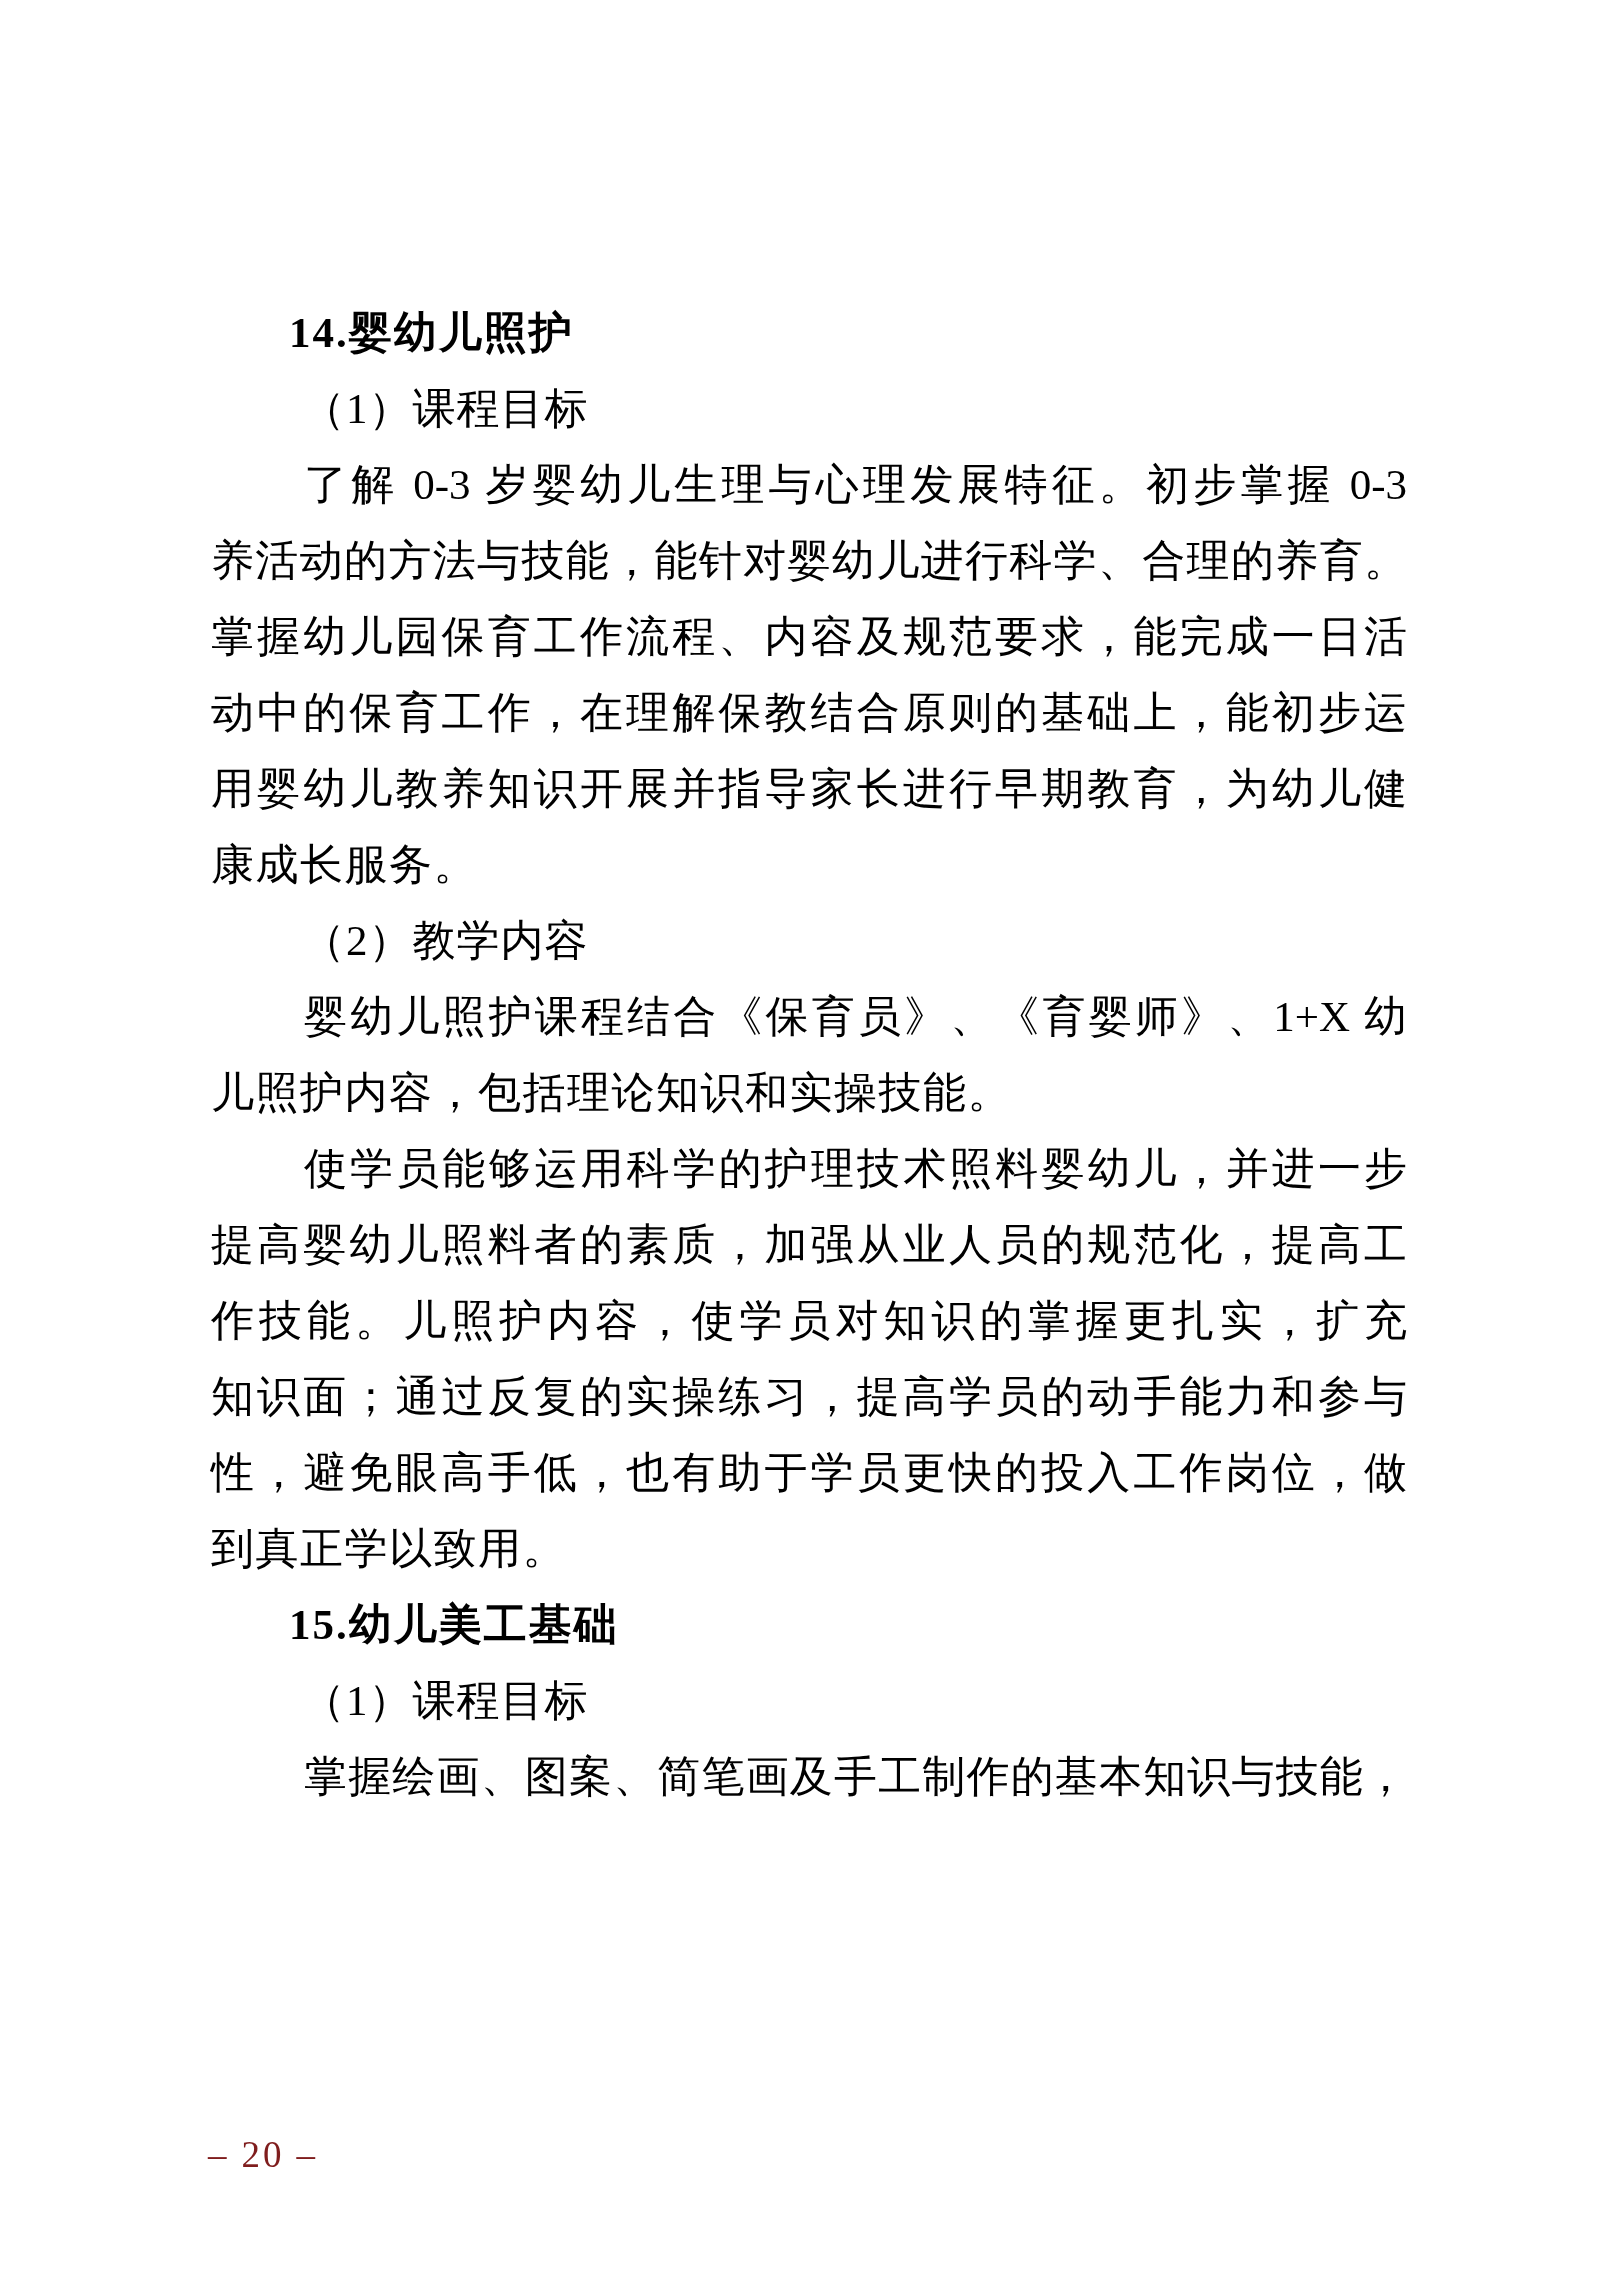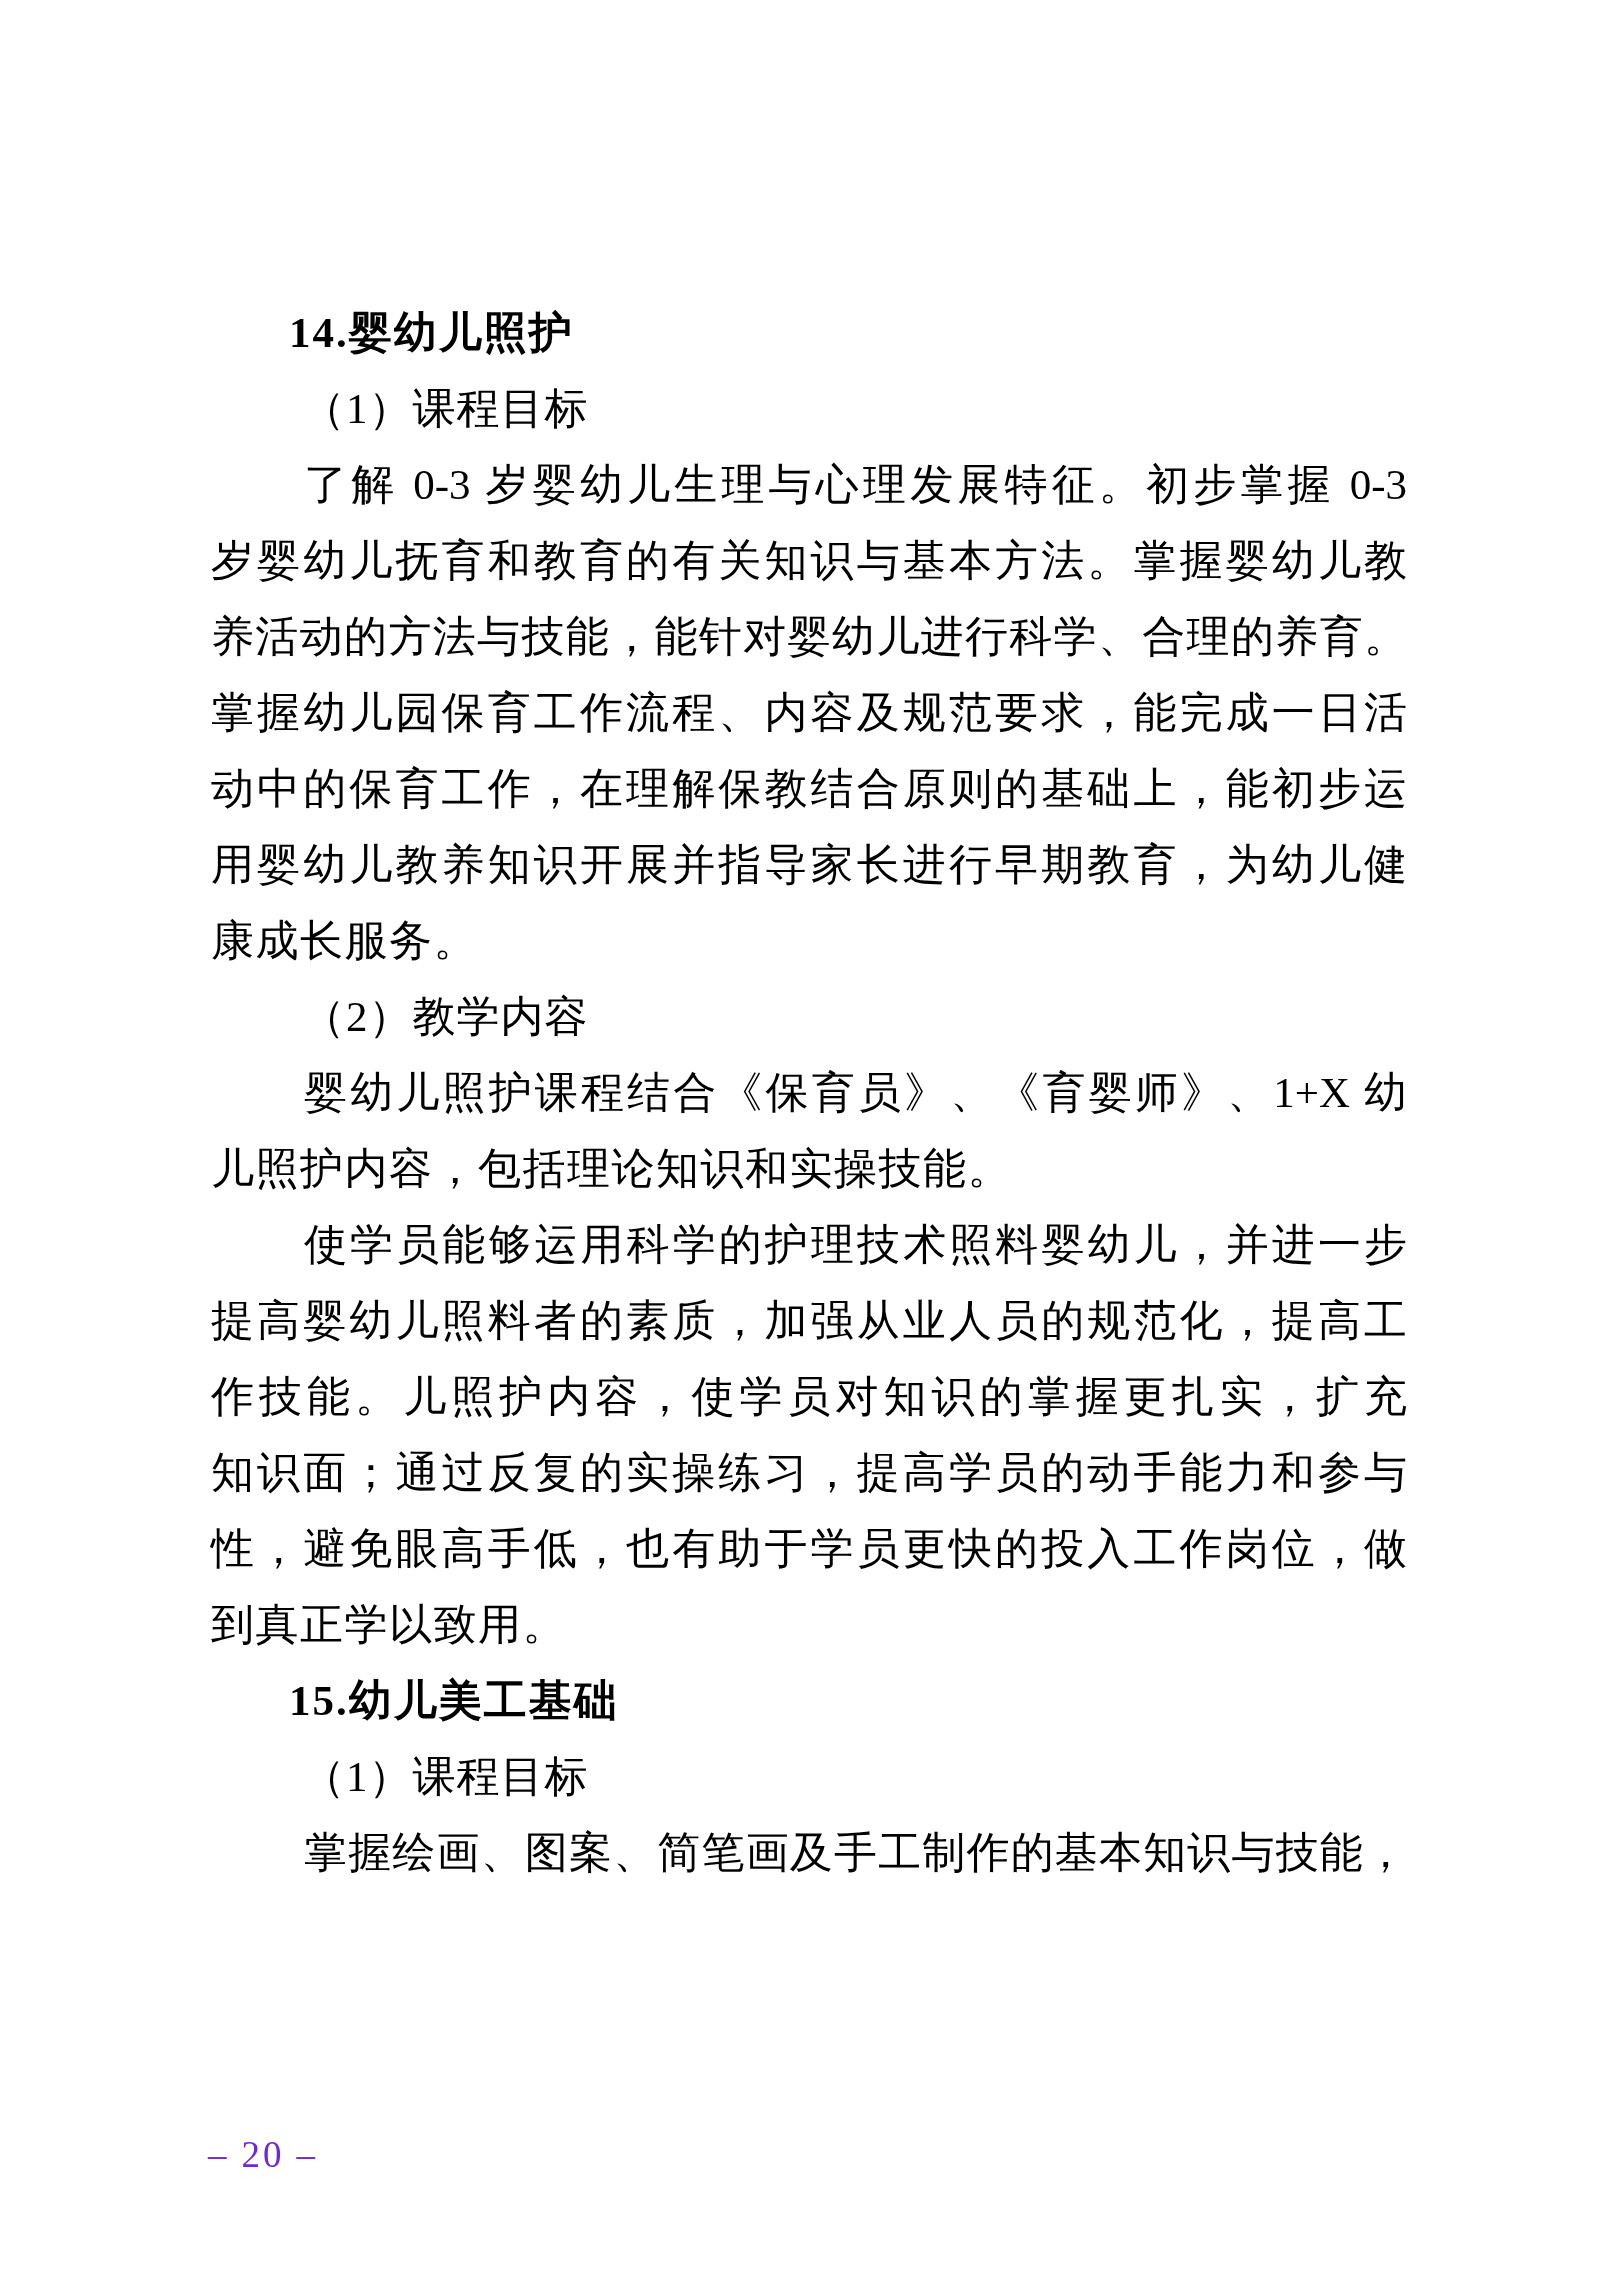--- a/index.html
+++ b/index.html
@@ -53,32 +53,31 @@
     letter-spacing: 1.5px;
   }
   .page-number {
     position: absolute;
     left: 208px;
     top: 2130px;
     font-size: 37px;
     line-height: 49px;
     letter-spacing: 2.9px;
     font-family: "Liberation Serif", "DejaVu Serif", serif;
-    color: #6d28d9;
+    color: #7f1d1d;
   }
 </style>
 </head>
 <body>
 
 <div class="page">
   <div class="content">
     <div class="line l-heading">14.婴幼儿照护</div>
     <div class="line l-sub">（1）课程目标</div>
     <div class="line l-pstart">了解 0-3 岁婴幼儿生理与心理发展特征。初步掌握 0-3</div>
-    <div class="line l-pfull">岁婴幼儿抚育和教育的有关知识与基本方法。掌握婴幼儿教</div>
     <div class="line l-pfull">养活动的方法与技能，能针对婴幼儿进行科学、合理的养育。</div>
     <div class="line l-pfull">掌握幼儿园保育工作流程、内容及规范要求，能完成一日活</div>
     <div class="line l-pfull">动中的保育工作，在理解保教结合原则的基础上，能初步运</div>
     <div class="line l-pfull">用婴幼儿教养知识开展并指导家长进行早期教育，为幼儿健</div>
     <div class="line l-pend">康成长服务。</div>
     <div class="line l-sub">（2）教学内容</div>
     <div class="line l-pstart">婴幼儿照护课程结合《保育员》、《育婴师》、1+X 幼</div>
     <div class="line l-pend">儿照护内容，包括理论知识和实操技能。</div>
     <div class="line l-pstart">使学员能够运用科学的护理技术照料婴幼儿，并进一步</div>
     <div class="line l-pfull">提高婴幼儿照料者的素质，加强从业人员的规范化，提高工</div>

